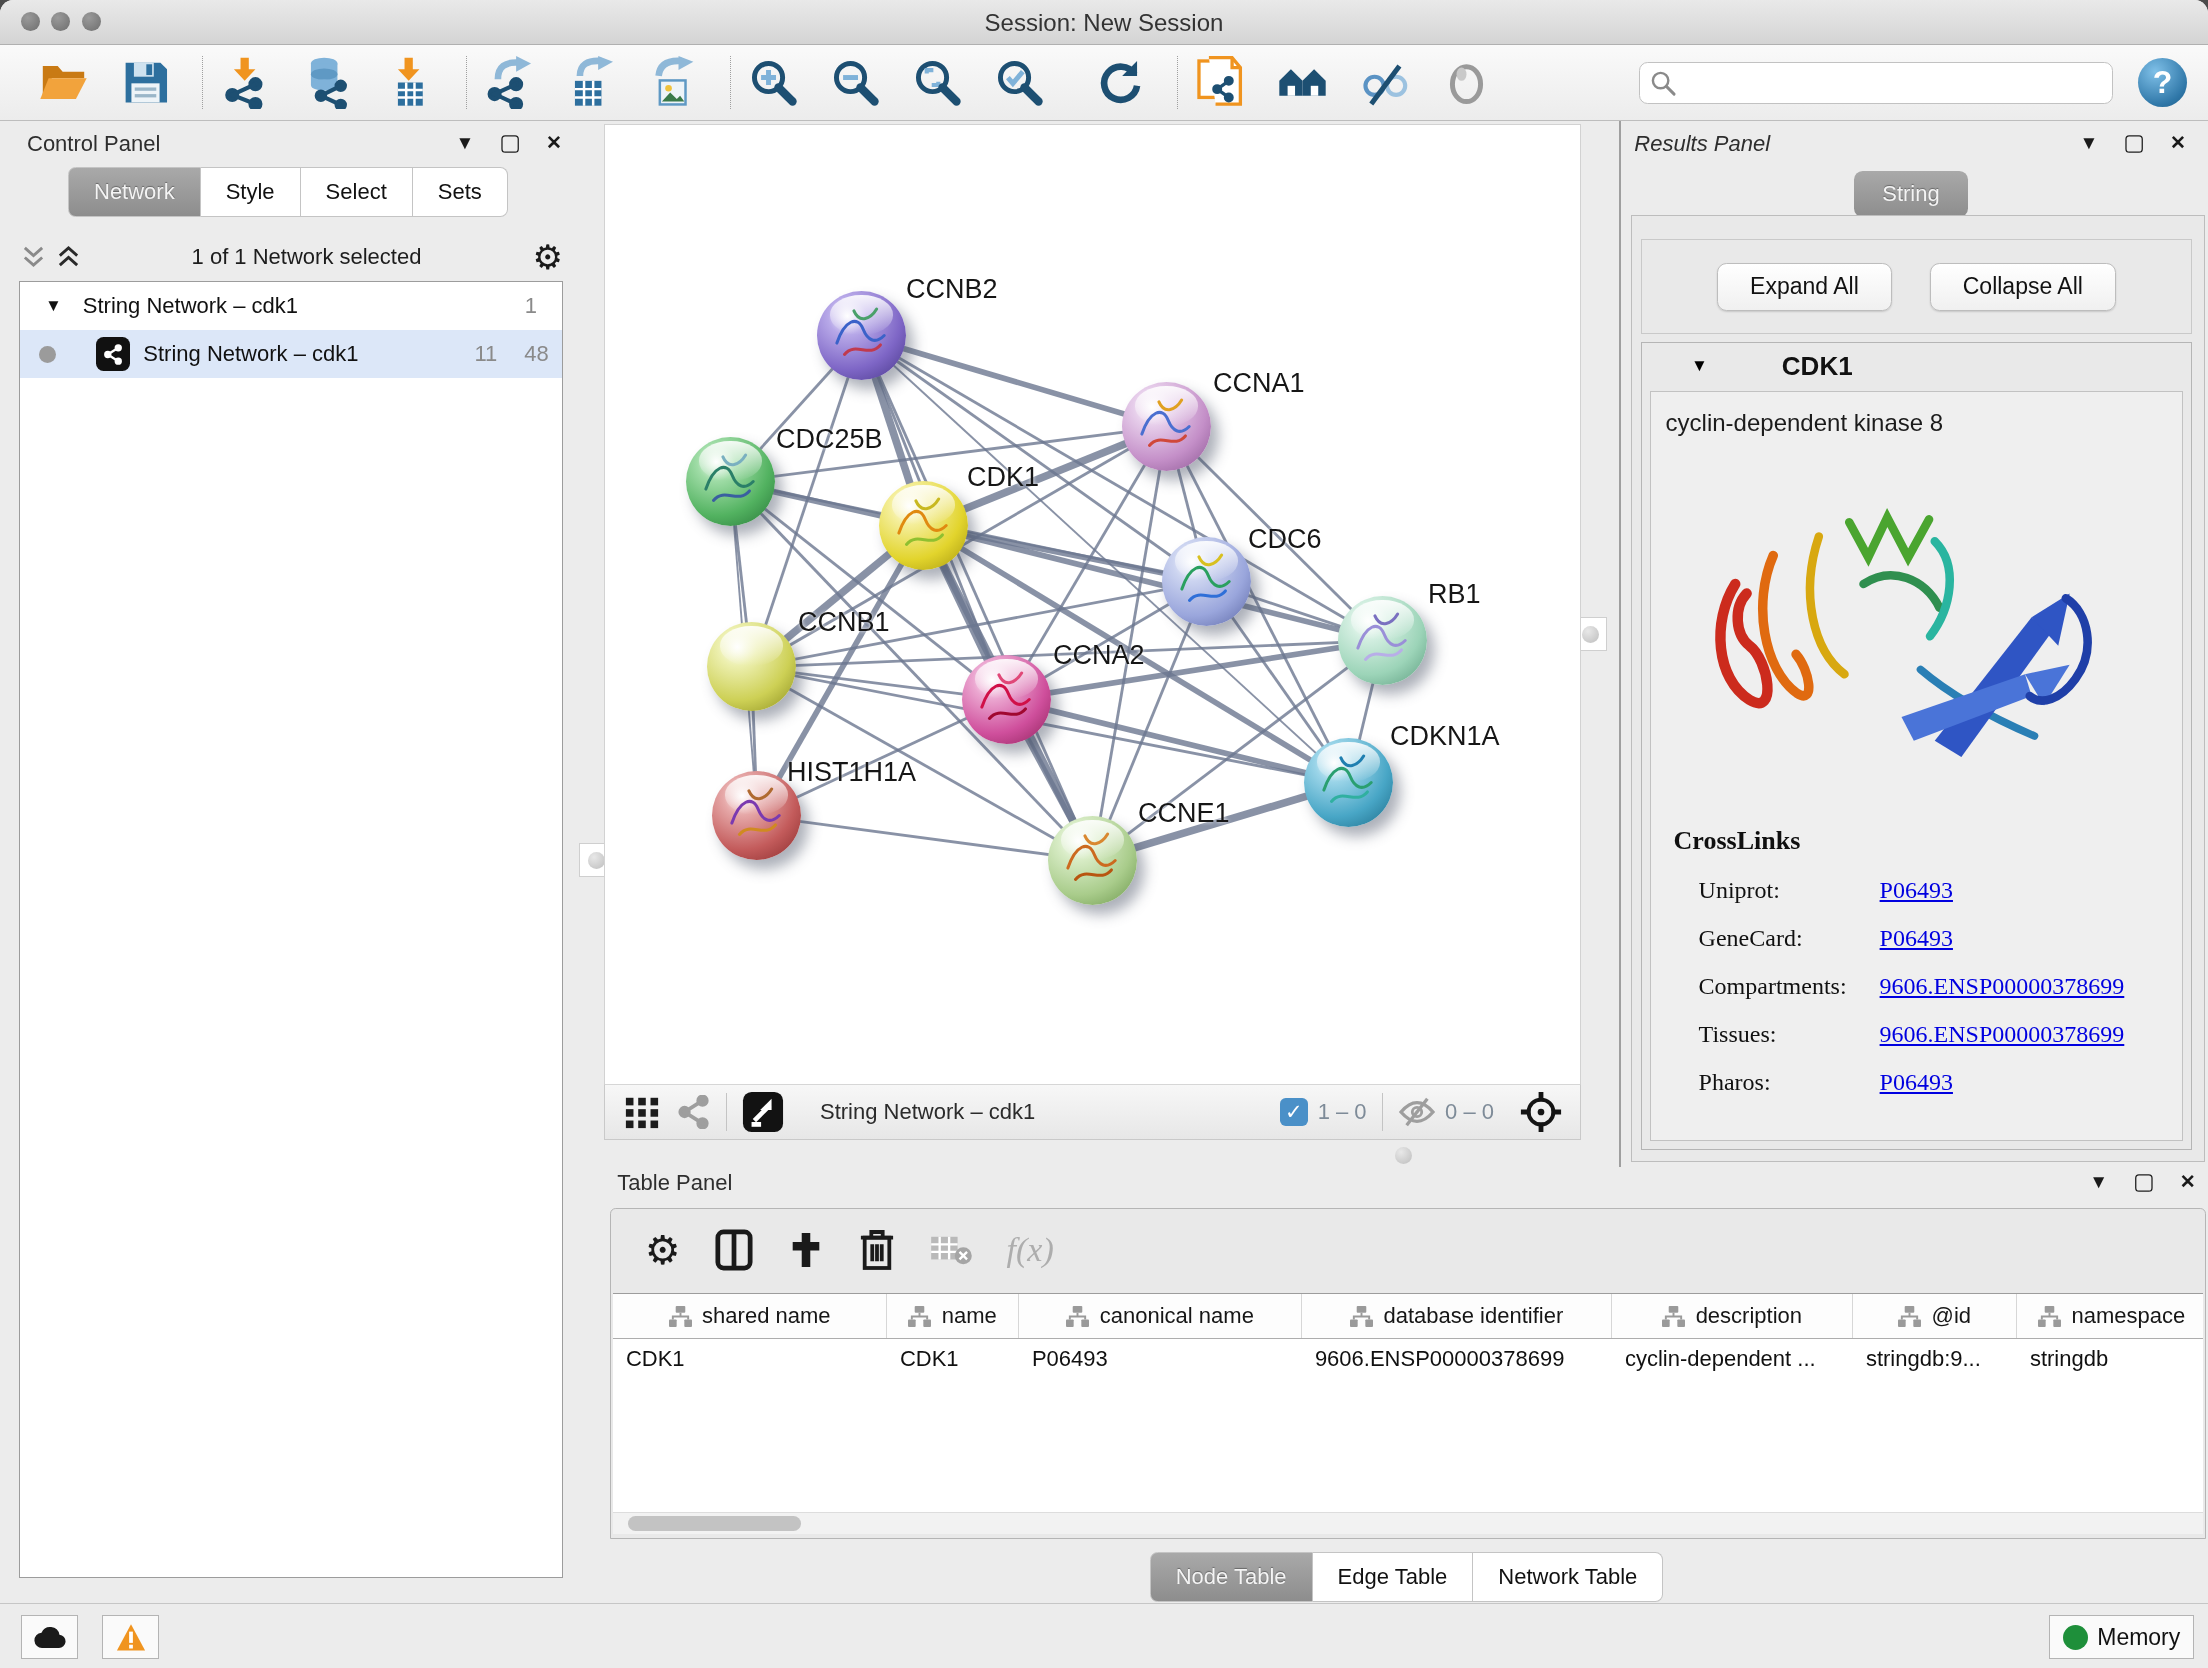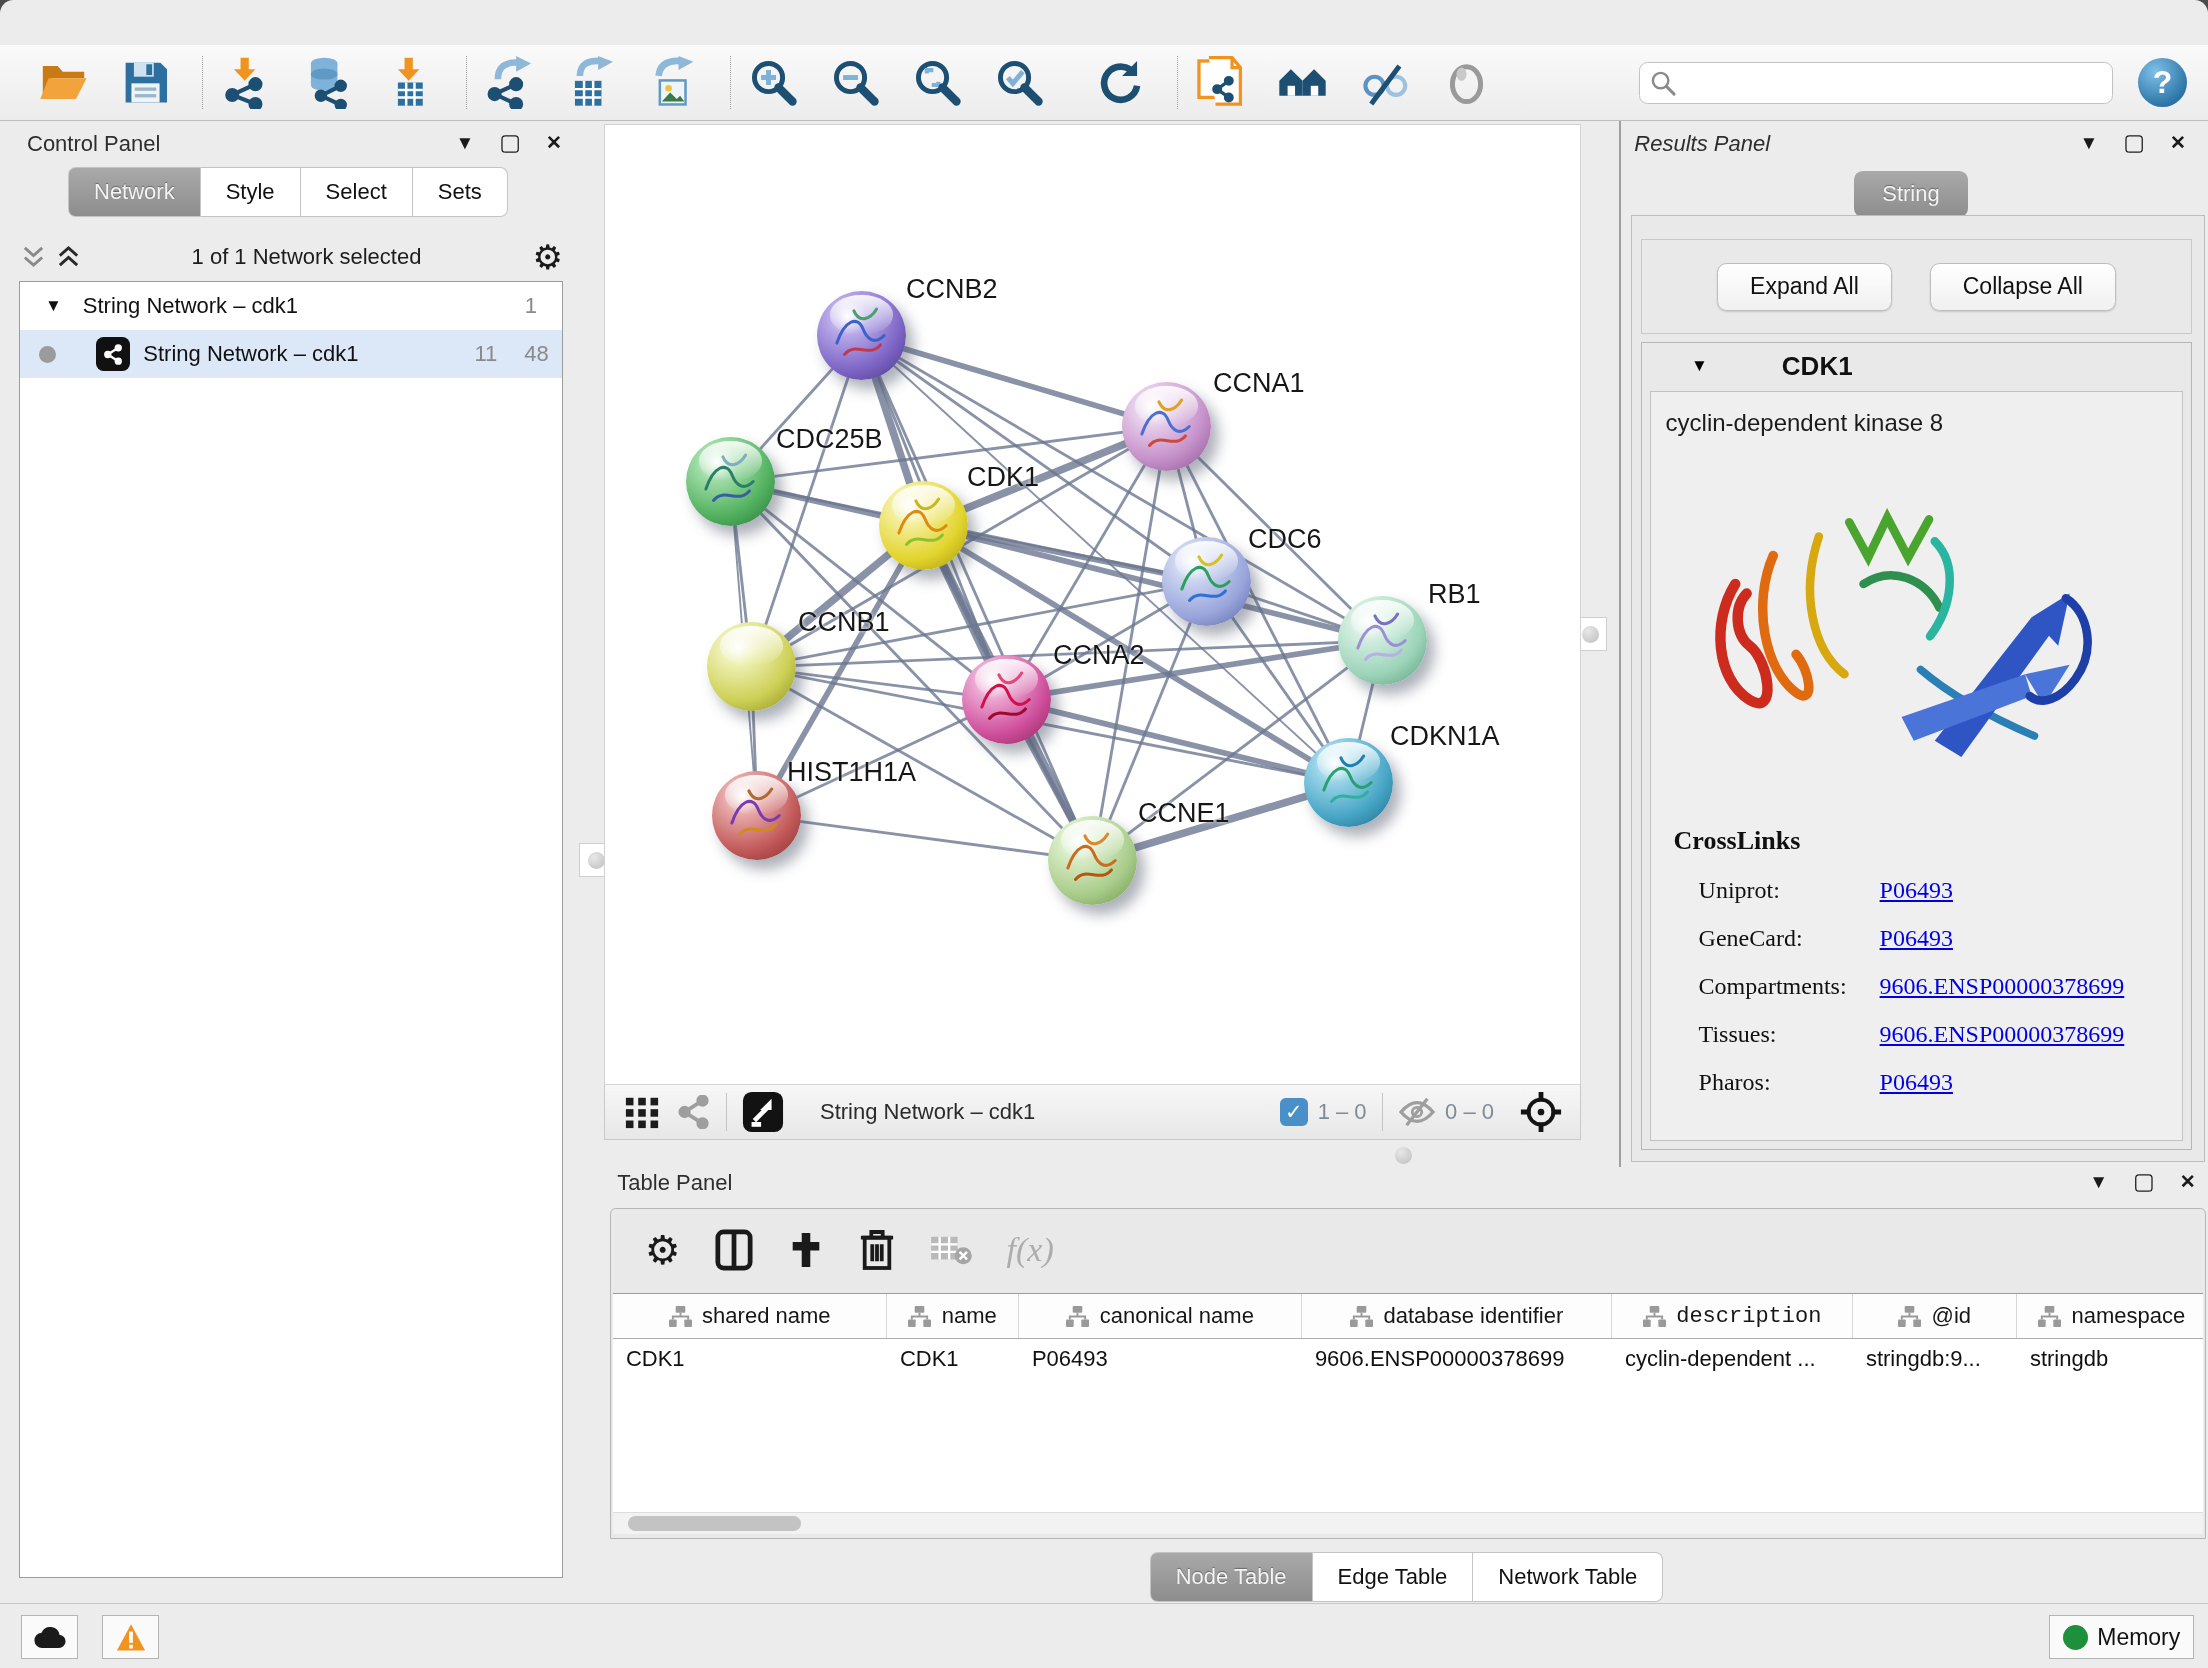--- a/index.html
+++ b/index.html
@@ -115,20 +115,26 @@
   #statusbar{position:absolute;left:0;top:1603px;width:2208px;height:66px;background:#ececec;border-top:1px solid #c6c6c6;}
   .sb-btn{position:absolute;top:11.4px;height:42px;background:#fafafa;border:1px solid #b4b4b4;display:flex;align-items:center;justify-content:center;cursor:pointer;}
   #memory-btn{left:2049px;width:143px;gap:9.5px;font-size:23px;color:#111;}
   #mem-dot{width:25px;height:25px;border-radius:50%;background:#1e8f3a;}
 </style>
 </head>
 <body>
 
 <div id="app">
 
+  <div id="titlebar">
+    <span class="traffic" style="left:21px"></span>
+    <span class="traffic" style="left:51px"></span>
+    <span class="traffic" style="left:82px"></span>
+    <div id="win-title">Session: New Session</div>
+  </div>
 
   <div id="toolbar">
     <div class="tb-icon">
         <svg viewBox="0 0 64 64">
           <path d="M7 12h18l6 7h26v8H18L7 52V12z" fill="#c97a14"></path>
           <path d="M14 27h46L47 52H4z" fill="#f2a33c"></path>
         </svg>
       </div>
     <div class="tb-icon">
         <svg viewBox="0 0 64 64">
@@ -668,21 +674,21 @@
             </div>
             <div class="th" style="width: 310px;">
               <svg width="25" height="23" viewBox="0 0 26 24">
                 <rect x="8" y="1" width="10" height="7" rx="1" fill="#9a9a9a"></rect>
                 <rect x="1" y="15" width="8" height="8" rx="1" fill="#9a9a9a"></rect>
                 <rect x="17" y="15" width="8" height="8" rx="1" fill="#9a9a9a"></rect>
                 <path d="M13 8v4M5 15v-3h16v3" stroke="#9a9a9a" stroke-width="2" fill="none"></path>
               </svg>
               <span>database identifier</span>
             </div>
-            <div class="th" style="width: 241px; font-family: Liberation Mono, monospace;">
+            <div class="th" style="width: 241px;">
               <svg width="25" height="23" viewBox="0 0 26 24">
                 <rect x="8" y="1" width="10" height="7" rx="1" fill="#9a9a9a"></rect>
                 <rect x="1" y="15" width="8" height="8" rx="1" fill="#9a9a9a"></rect>
                 <rect x="17" y="15" width="8" height="8" rx="1" fill="#9a9a9a"></rect>
                 <path d="M13 8v4M5 15v-3h16v3" stroke="#9a9a9a" stroke-width="2" fill="none"></path>
               </svg>
               <span>description</span>
             </div>
             <div class="th" style="width: 164px;">
               <svg width="25" height="23" viewBox="0 0 26 24">

